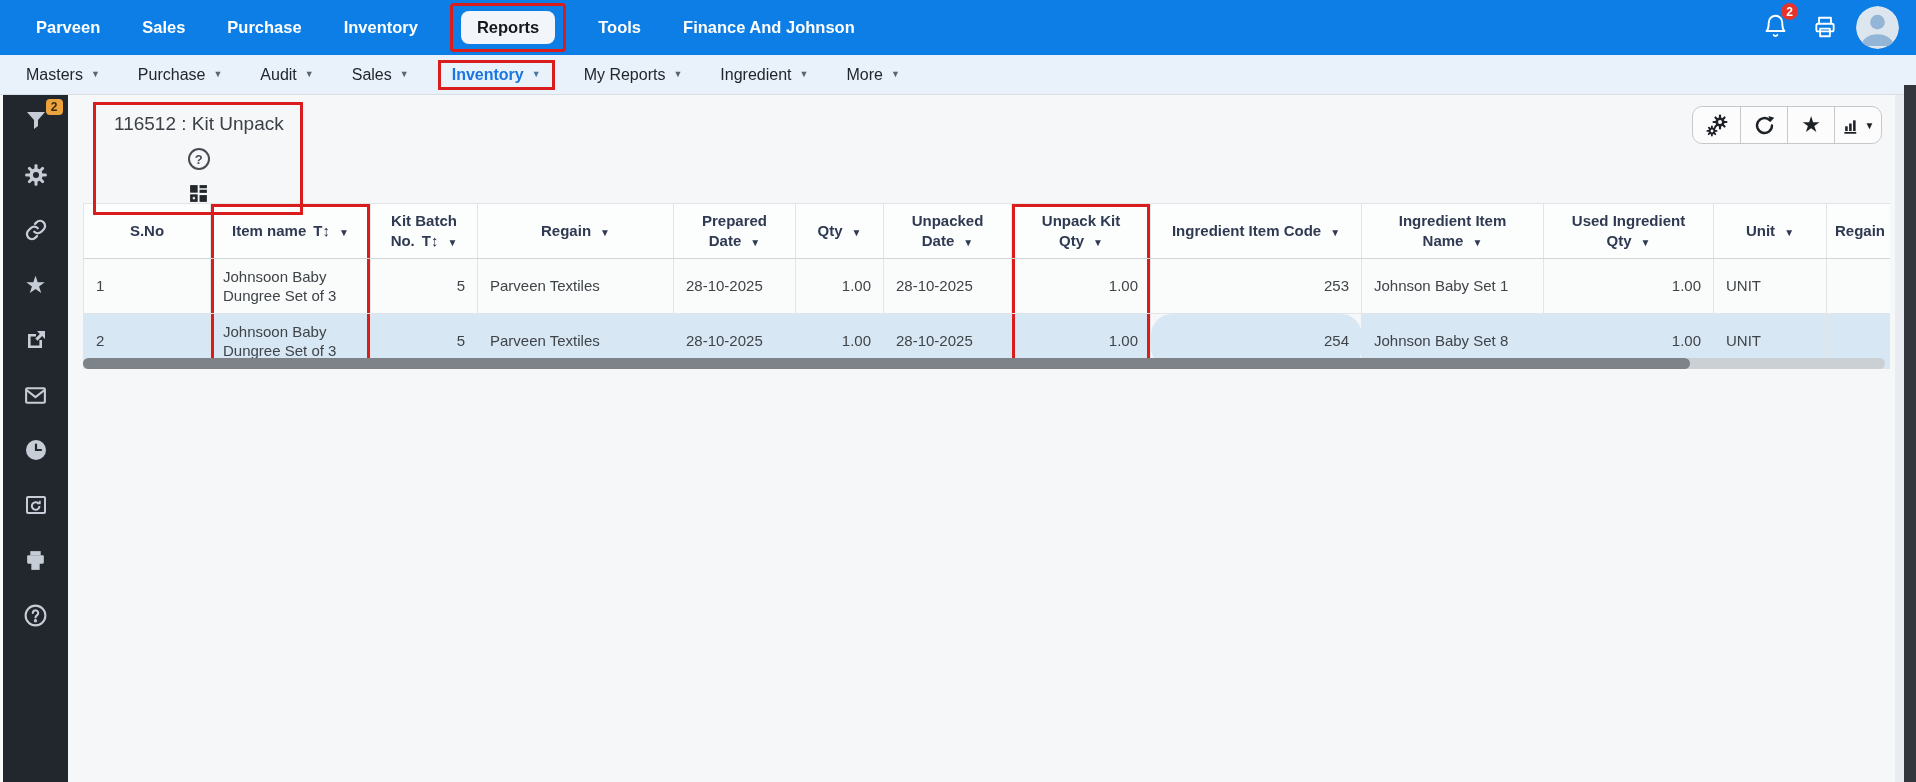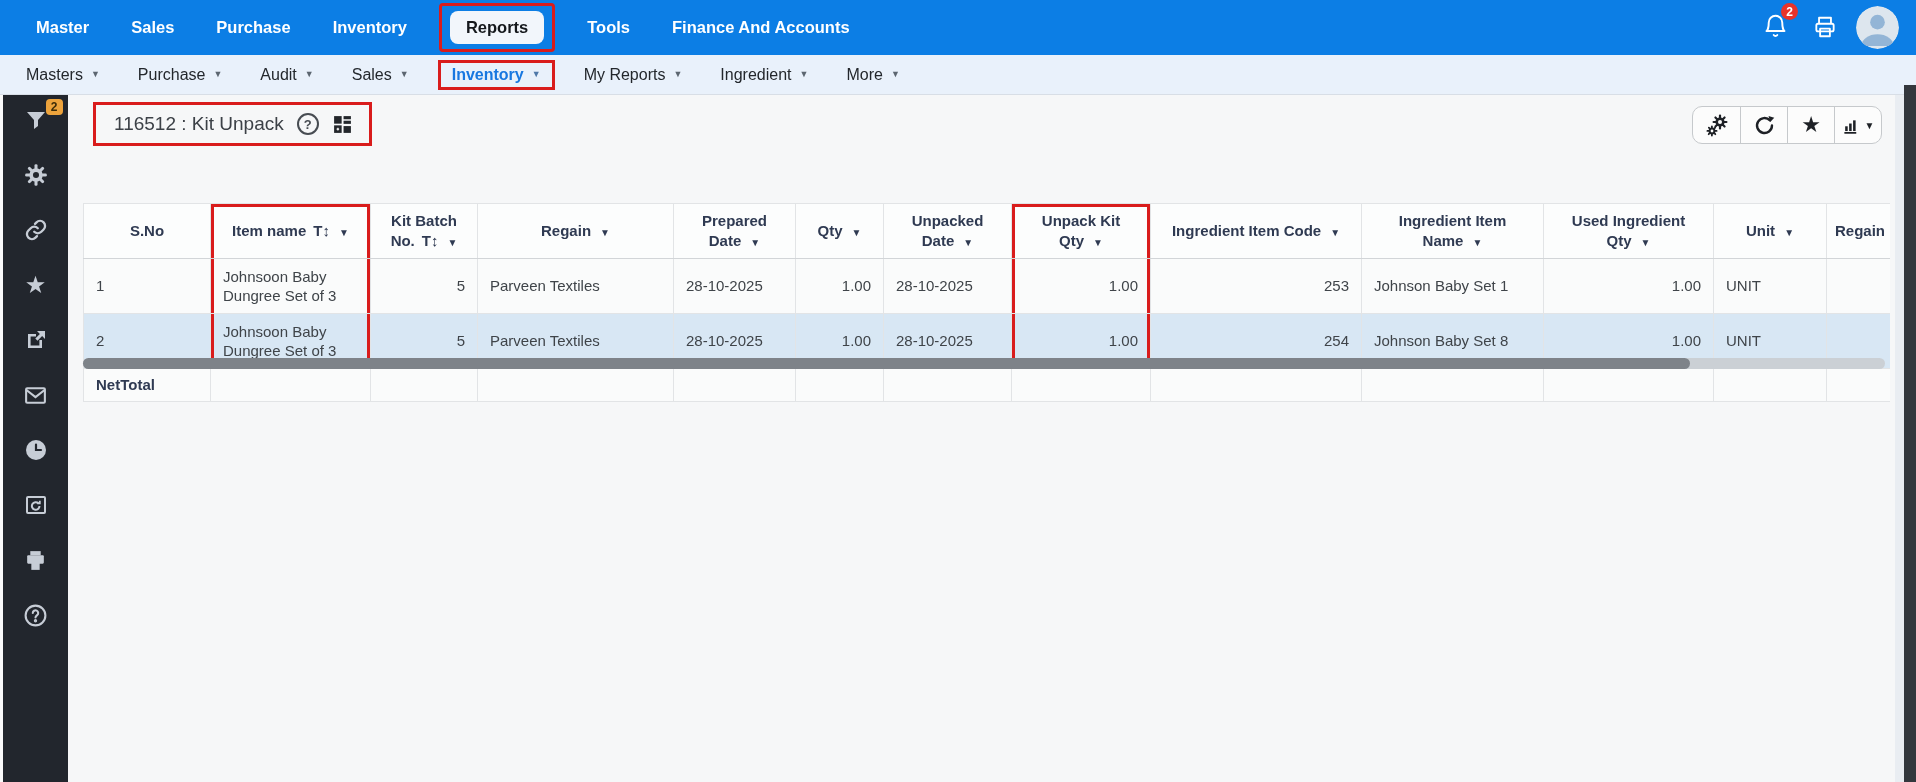--- a/index.html
+++ b/index.html
@@ -25,21 +25,21 @@
   .subnav-item.active { color:#1877e0; font-weight:700; }
   .subnav-item.boxed { border:3px solid #d91c1c; padding:3px 11px; margin:0 -9px; }
   .caret-down { font-size:9px; color:#5c6670; line-height:1; }
   .subnav-item.active .caret-down { color:#4f78a8; }
   
   .sidebar { position:absolute; left:0; top:95px; bottom:0; width:68px; background:#22262d; border-left:3px solid #fafafa; display:flex; flex-direction:column; align-items:center; padding-top:12px; gap:29px; z-index:4; }
   .side-icon { position:relative; width:26px; height:26px; display:flex; align-items:center; justify-content:center; cursor:pointer; }
   .side-badge { position:absolute; top:-8px; right:-14px; background:#eda33c; color:#3d2c08; font-size:12px; font-weight:700; border-radius:4px; padding:0 5px; line-height:16px; }
   .star-glyph { color:#c7cdd6; font-size:24px; line-height:1; }
   
-  .title-box { position:absolute; left:93px; top:102px; display:inline-flex; align-items:center; gap:13px; border:3px solid #d91c1c; padding:8px 16px 8px 18px; z-index:3; }
+  .title-box { position:absolute; left:93px; top:102px; display:inline-flex; align-items:center; gap:13px; border:3px solid #d91c1c; padding:8px 16px 8px 18px; z-index:3;flex-direction:column; }
   .title-text { font-size:19px; color:#3c4147; white-space:nowrap; }
   .help-badge { width:22px; height:22px; border:2px solid #474c52; border-radius:50%; display:flex; align-items:center; justify-content:center; font-weight:700; font-size:13px; color:#474c52; cursor:pointer; }
   .toolbar { position:absolute; left:1692px; top:106px; height:38px; display:flex; background:#fcfcfc; border:1px solid #c6c9cc; border-radius:10px; overflow:hidden; z-index:3; }
   .toolbar-btn { width:47px; display:flex; align-items:center; justify-content:center; gap:4px; border-left:1px solid #c6c9cc; cursor:pointer; }
   .toolbar-btn:first-child { border-left:none; }
   .toolbar-caret { font-size:10px; color:#1e2126; }
   
   .table-wrap { position:absolute; left:83px; top:155px; width:1807px; overflow:hidden; z-index:2; }
   table.report { border-collapse:collapse; table-layout:fixed; width:1833px;margin-top:48px; }
   table.report th, table.report td { border:1px solid #e2e4e6; }
@@ -62,29 +62,29 @@
   .right-strip-light { position:absolute; right:12px; top:95px; bottom:0; width:9px; background:#e9edf2; z-index:6; }
   .right-strip-dark  { position:absolute; right:0; top:85px; bottom:0; width:12px; background:#33373d; z-index:7; }
 </style>
 </head>
 <body>
 
 <div class="page">
 
   <div class="topnav">
     <div class="topnav-items">
-        <div class="topnav-item">Master</div>
+        <div class="topnav-item">Parveen</div>
         <div class="topnav-item">Sales</div>
         <div class="topnav-item">Purchase</div>
         <div class="topnav-item">Inventory</div>
         <div class="redbox-wrap-top">
           <div class="topnav-item pill">Reports</div>
         </div>
         <div class="topnav-item">Tools</div>
-        <div class="topnav-item">Finance And Accounts</div>
+        <div class="topnav-item">Finance And Johnson</div>
       </div>
     <div class="top-icon" style="left:1762px; top:13px;">
       <svg width="27" height="27" viewBox="0 0 24 24" fill="none" stroke="#ffffff" stroke-width="1.7" stroke-linecap="round" stroke-linejoin="round">
         <path d="M18 8.5a6 6 0 10-12 0c0 6.5-2 7.5-2 7.5h16s-2-1-2-7.5"></path>
         <path d="M10.4 19.5a1.9 1.9 0 003.2 0"></path>
       </svg>
     </div>
     <div class="badge-notif">2</div>
     <div class="top-icon" style="left:1812px; top:14px;">
       <svg width="26" height="26" viewBox="0 0 24 24" fill="none" stroke="#ffffff" stroke-width="1.7" stroke-linejoin="round">
@@ -316,41 +316,26 @@
           </tr>
           <tr class="alt">
             <td style="text-align: left;">2</td>
             <td class="hl-blr" style="text-align: left;">Johnsoon Baby Dungree Set of 3</td>
             <td style="text-align: right;">5</td>
             <td style="text-align: left;">Parveen Textiles</td>
             <td style="text-align: left;">28-10-2025</td>
             <td style="text-align: right;">1.00</td>
             <td style="text-align: left;">28-10-2025</td>
             <td class="hl-blr" style="text-align: right;">1.00</td>
-            <td style="text-align: right;">254</td>
+            <td style="text-align: right; border-radius: 21px;">254</td>
             <td style="text-align: left;">Johnson Baby Set 8</td>
             <td style="text-align: right;">1.00</td>
             <td style="text-align: left;">UNIT</td>
             <td style="text-align: left;"></td>
           </tr>
-          <tr class="nettotal">
-            <td style="text-align: left;">NetTotal</td>
-            <td></td>
-            <td></td>
-            <td></td>
-            <td></td>
-            <td></td>
-            <td></td>
-            <td></td>
-            <td></td>
-            <td></td>
-            <td></td>
-            <td></td>
-            <td></td>
-          </tr>
         </tbody>
       </table>
   </div>
 
   <div class="hscroll-track">
     <div class="hscroll-thumb"></div>
   </div>
 
   <div class="right-strip-light"></div>
   <div class="right-strip-dark"></div>

